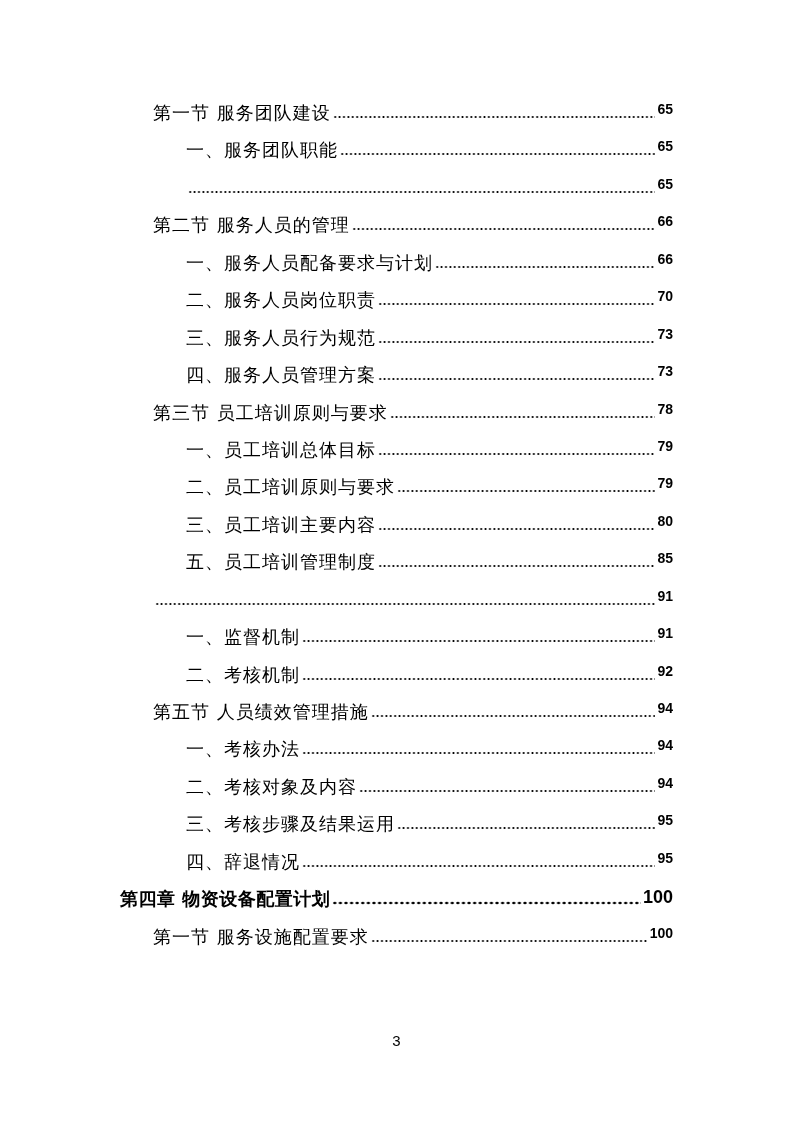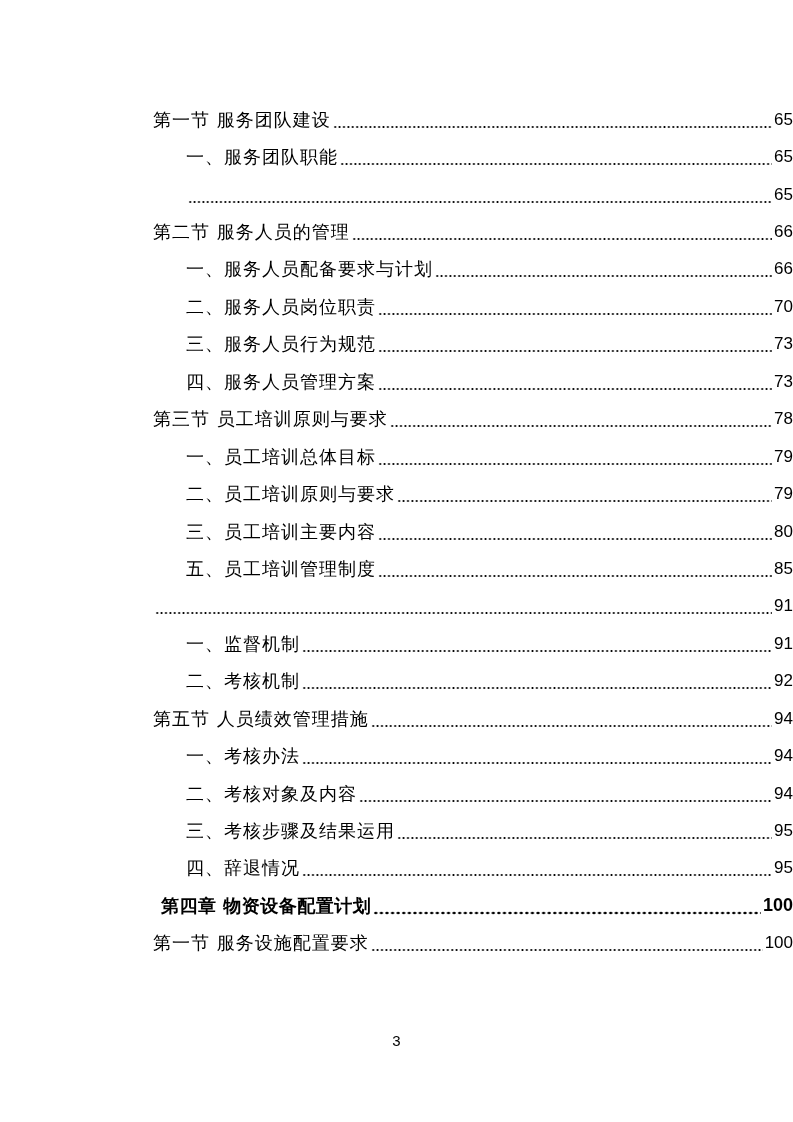--- a/index.html
+++ b/index.html
@@ -18,32 +18,32 @@
     .toc {
       position: absolute;
       top: 101px;
       left: 0;
       width: 793px;
     }
     .toc-row {
       position: relative;
       height: 37.45px;
       display: flex;
-      align-items: center;
+      align-items: flex-start;
       box-sizing: border-box;
+      padding-right: 120px;
       font-size: 18px;
       letter-spacing: 1px;
       white-space: nowrap;
     }
     .toc-row.lvl-chapter {
       padding-left: 120px;
       font-weight: bold;
       font-family: "DejaVu Sans", "Liberation Sans", sans-serif;
       letter-spacing: 0.5px;
-      margin-left: 41px;
     }
     .toc-row.lvl-section {
       padding-left: 153px;
     }
     .toc-row.lvl-item {
       padding-left: 186px;
     }
     .toc-title {
       flex: 0 0 auto;
     }
@@ -59,23 +59,24 @@
       background-position: 0 12px;
       background-repeat: repeat-x;
     }
     .lvl-chapter .toc-leader {
       background-image: radial-gradient(circle, #000 1.4px, transparent 1.6px);
       background-size: 5.6px 4px;
     }
     .toc-page {
       flex: 0 0 auto;
       font-family: "Liberation Sans", "DejaVu Sans", sans-serif;
-      font-size: 17px;
+      font-size: 14px;
       letter-spacing: 0;
       text-align: right;
+      font-weight: bold;
     }
     .lvl-chapter .toc-page {
       font-weight: bold;
       font-size: 18px;
     }
     .page-number {
       position: absolute;
       top: 1032px;
       left: 0;
       width: 793px;

